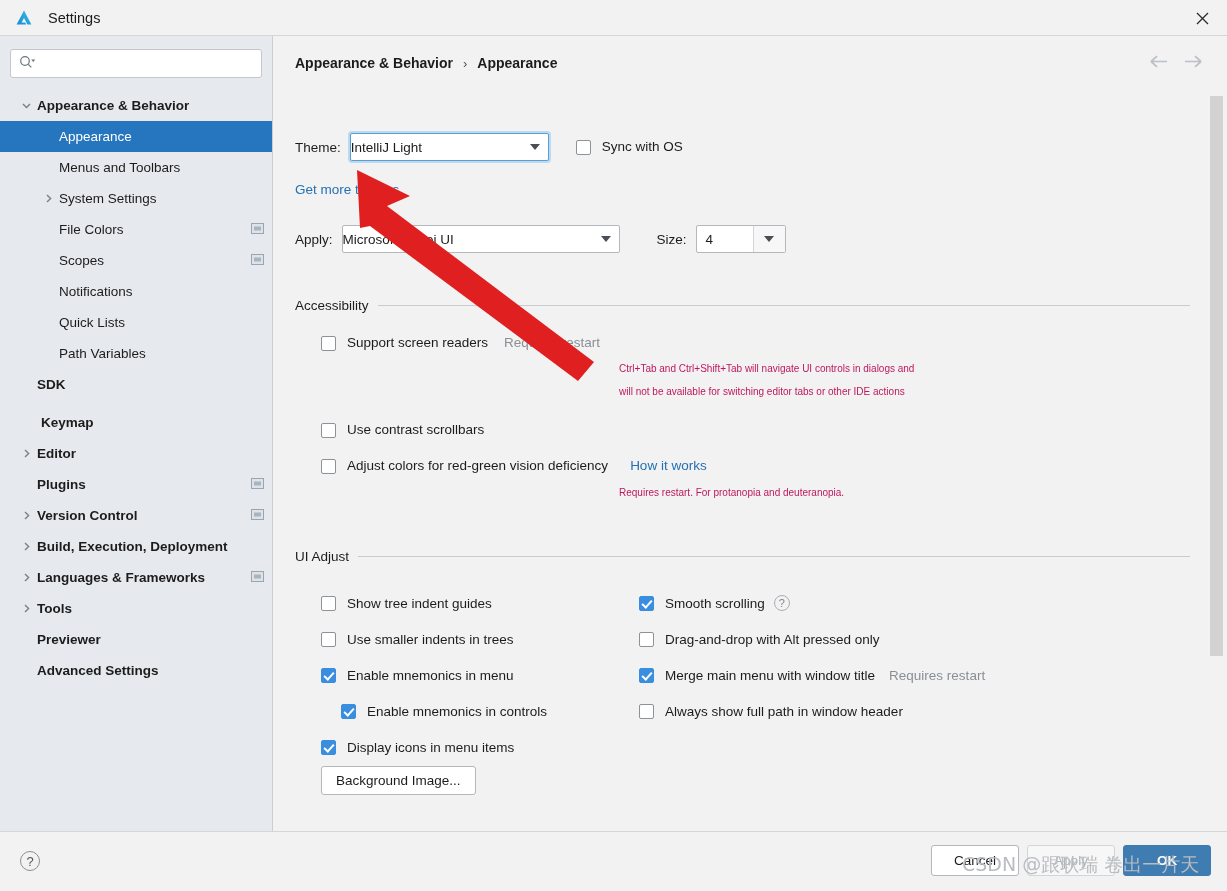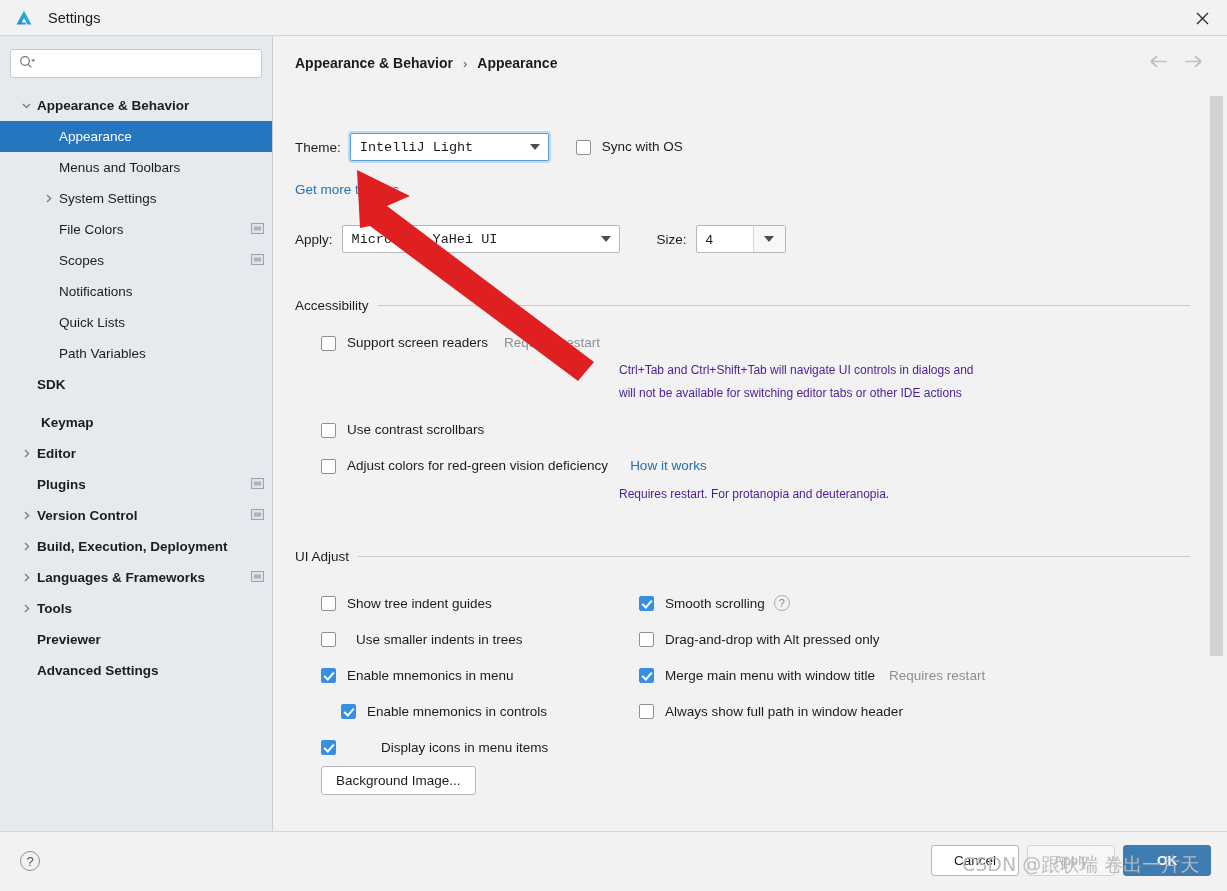--- a/index.html
+++ b/index.html
@@ -123,22 +123,22 @@
     height: 28px;
     display: flex; align-items: center;
     cursor: pointer;
   }
   .combo.focused {
     border: 1px solid #5a9fd4;
     box-shadow: 0 0 0 2px #bcd9f0;
   }
   .combo .val {
     font-size: 13.5px; color: #1c1c1c;
-    padding-left: 9px; flex: 1;
-    white-space: nowrap; overflow: hidden; font-family: Liberation Mono, monospace;
+    flex: 1;
+    white-space: nowrap; overflow: hidden;
   }
   .combo .arrow {
     width: 26px; display: flex; align-items: center; justify-content: center;
   }
   .caret { width:0;height:0;border-left:5px solid transparent;border-right:5px solid transparent;border-top:6px solid #4a4f55; }
 
   .spinner {
     display: flex; align-items: stretch;
     height: 28px;
     background: #ffffff;
@@ -183,21 +183,21 @@
     border-width: 0 2px 2px 0;
     transform: rotate(42deg);
   }
   .cb-label {
     margin-left: 11px;
     font-size: 13.5px; color: #1c1c1c;
     white-space: nowrap;
   }
   .muted { color: #8a8f95; }
   .hint {
-    font-size: 12px; color: #4c1d95;
+    font-size: 10px; color: #be185d;
     white-space: nowrap;
   }
 
   .section {
     position: absolute;
     display: flex; align-items: center; gap: 9px;
     width: 895px;
   }
   .section .stitle { font-size: 13.5px; color: #1c1c1c; white-space: nowrap; }
   .section .sline { flex: 1; height: 1px; background: #c8ccd0; }
@@ -551,33 +551,33 @@
     <div class="section" style="left:21px; top:513px;">
       <span class="stitle">UI Adjust</span>
       <span class="sline"></span>
     </div>
 
     <div id="uiopt-left" style="position:absolute; left:47px; top:549px;">
         <div class="cb-row" style="height: 36px; align-items: center;">
           <span class="cb"></span>
           <span class="cb-label">Show tree indent guides</span>
         </div>
-        <div class="cb-row" style="height: 36px; align-items: center; gap: 9px;">
+        <div class="cb-row" style="height: 36px; align-items: center;">
           <span class="cb"></span>
           <span class="cb-label">Use smaller indents in trees</span>
         </div>
         <div class="cb-row" style="height: 36px; align-items: center;">
           <span class="cb checked"></span>
           <span class="cb-label">Enable mnemonics in menu</span>
         </div>
         <div class="cb-row" style="height: 36px; align-items: center; padding-left: 20px;">
           <span class="cb checked"></span>
           <span class="cb-label">Enable mnemonics in controls</span>
         </div>
-        <div class="cb-row" style="height: 36px; align-items: center; gap: 34px;">
+        <div class="cb-row" style="height: 36px; align-items: center;">
           <span class="cb checked"></span>
           <span class="cb-label">Display icons in menu items</span>
         </div>
       </div>
     <div id="uiopt-right" style="position:absolute; left:365px; top:549px;">
         <div class="cb-row" style="height: 36px; align-items: center;">
           <span class="cb checked"></span>
           <span class="cb-label">Smooth scrolling</span>
           <span class="qmark">?</span>
         </div>

